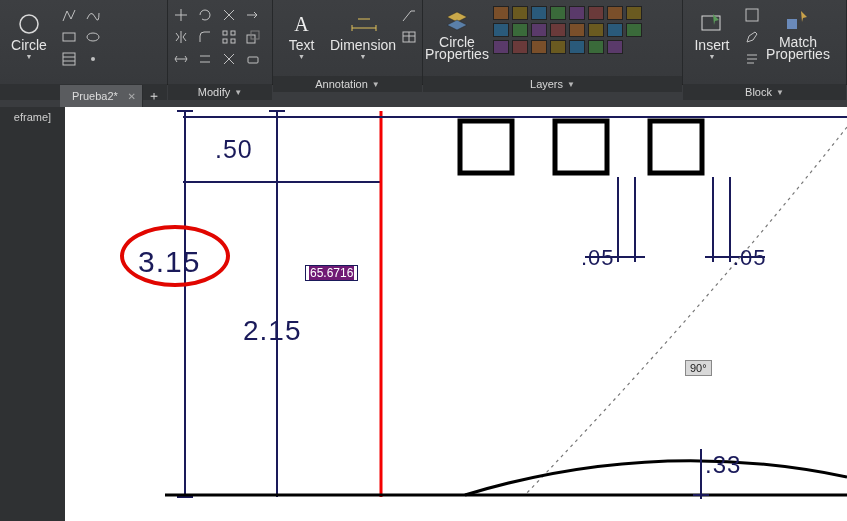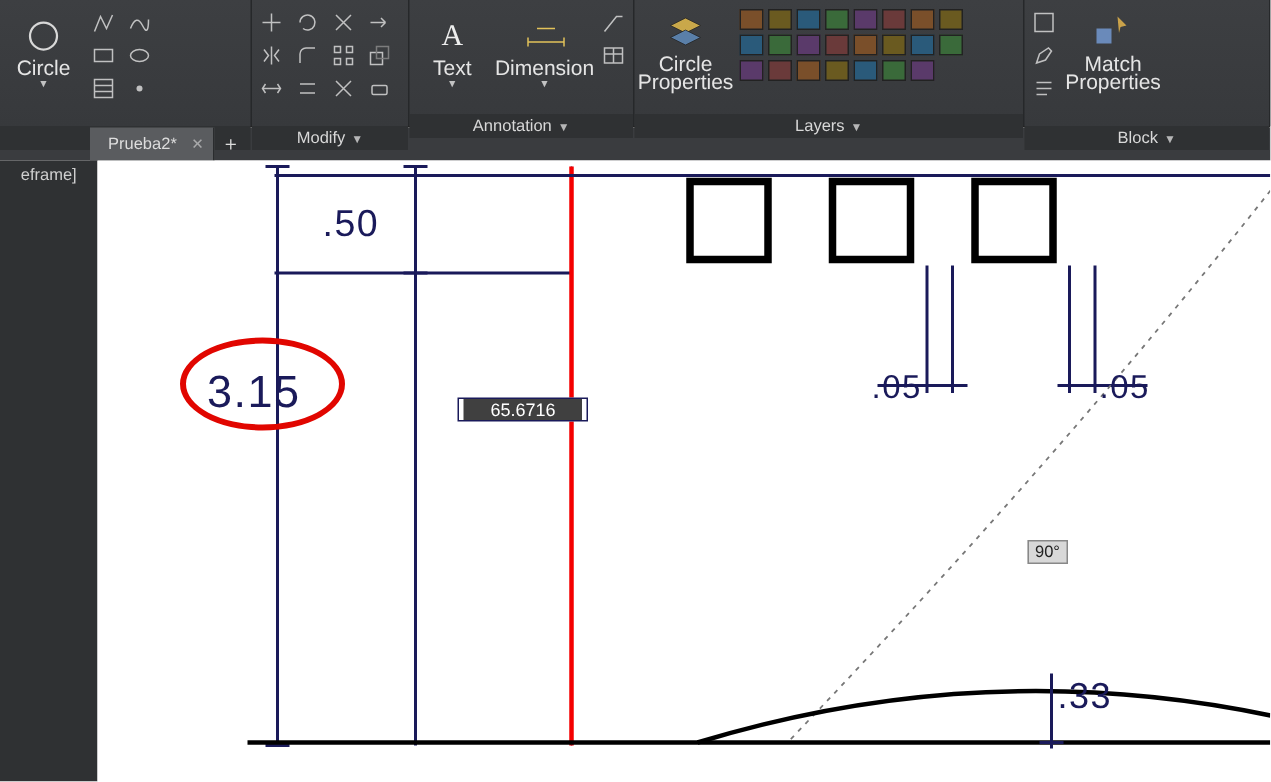--- a/index.html
+++ b/index.html
@@ -148,23 +148,23 @@
 
     .dyn-input {
       position:absolute;
       font-size:12px;
       padding:0 3px;
       border:1px solid #1a1a5a;
       background:#fff;
       color:#1a1a5a;
     }
     .dyn-input .sel {
-      background:#404040;
+      background:#701a75;
       color:#fff;
-      padding:0 18px;
+      padding:0 1px;
     }
 
     .angle-badge {
       position:absolute;
       font-size:11px;
       padding:1px 4px;
       border:1px solid #888;
       background:#d8d8d8;
       color:#222;
     }
@@ -383,20 +383,30 @@
       </div>
     </div>
     <div class="panel-title">
       <span>Layers</span>
       <span class="arrow">▼</span>
     </div>
   </div>
 
   <div class="panel" style="flex:1">
     <div class="panel-body">
+      <div class="big-btn">
+        <span class="ico">
+          <svg width="26" height="24">
+              <rect x="3" y="4" width="18" height="14" fill="none" stroke="#d8d8d8"></rect>
+              <path d="M14 2l6 6-4 1-1 4z" fill="#5a9a5a"></path>
+            </svg>
+        </span>
+        <span class="lbl">Insert</span>
+        <span class="arrow">▼</span>
+      </div>
       <div class="mini-grid" style="grid-template-columns:18px;margin-top:4px">
         <span class="mini">
             <svg width="16" height="16">
               <rect x="2" y="2" width="12" height="12" stroke="#d8d8d8" fill="none"></rect>
             </svg>
           </span>
         <span class="mini">
             <svg width="16" height="16">
               <path d="M3 13l2-6 6-4 2 2-4 6z" stroke="#d8d8d8" fill="none"></path>
             </svg>
@@ -482,20 +492,21 @@
         <path d="M 782 20 Q 640 200 460 388" stroke="#777" stroke-width="1.2" stroke-dasharray="3 4" fill="none"></path>
 
         <path d="M 400 388 Q 590 330 782 370" stroke="#000" stroke-width="3" fill="none"></path>
 
         <line x1="636" y1="342" x2="636" y2="392" stroke="#1a1a5a" stroke-width="2"></line>
         <line x1="628" y1="388" x2="644" y2="388" stroke="#1a1a5a" stroke-width="2"></line>
       </svg>
 
       <span class="dimtxt" style="left:150px;top:28px">.50</span>
       <span class="dimtxt" style="left:73px;top:138px;font-size:30px">3.15</span>
+      <span class="dimtxt" style="left:178px;top:208px;font-size:28px">2.15</span>
       <span class="dimtxt" style="left:516px;top:138px;font-size:22px">.05</span>
       <span class="dimtxt" style="left:668px;top:138px;font-size:22px">.05</span>
       <span class="dimtxt" style="left:640px;top:344px;font-size:24px">.33</span>
 
       <div class="annot-ellipse" style="left:55px;top:118px;width:110px;height:62px"></div>
 
       <div class="dyn-input" style="left:240px;top:158px">
         <span class="sel">65.6716</span>
       </div>
 

